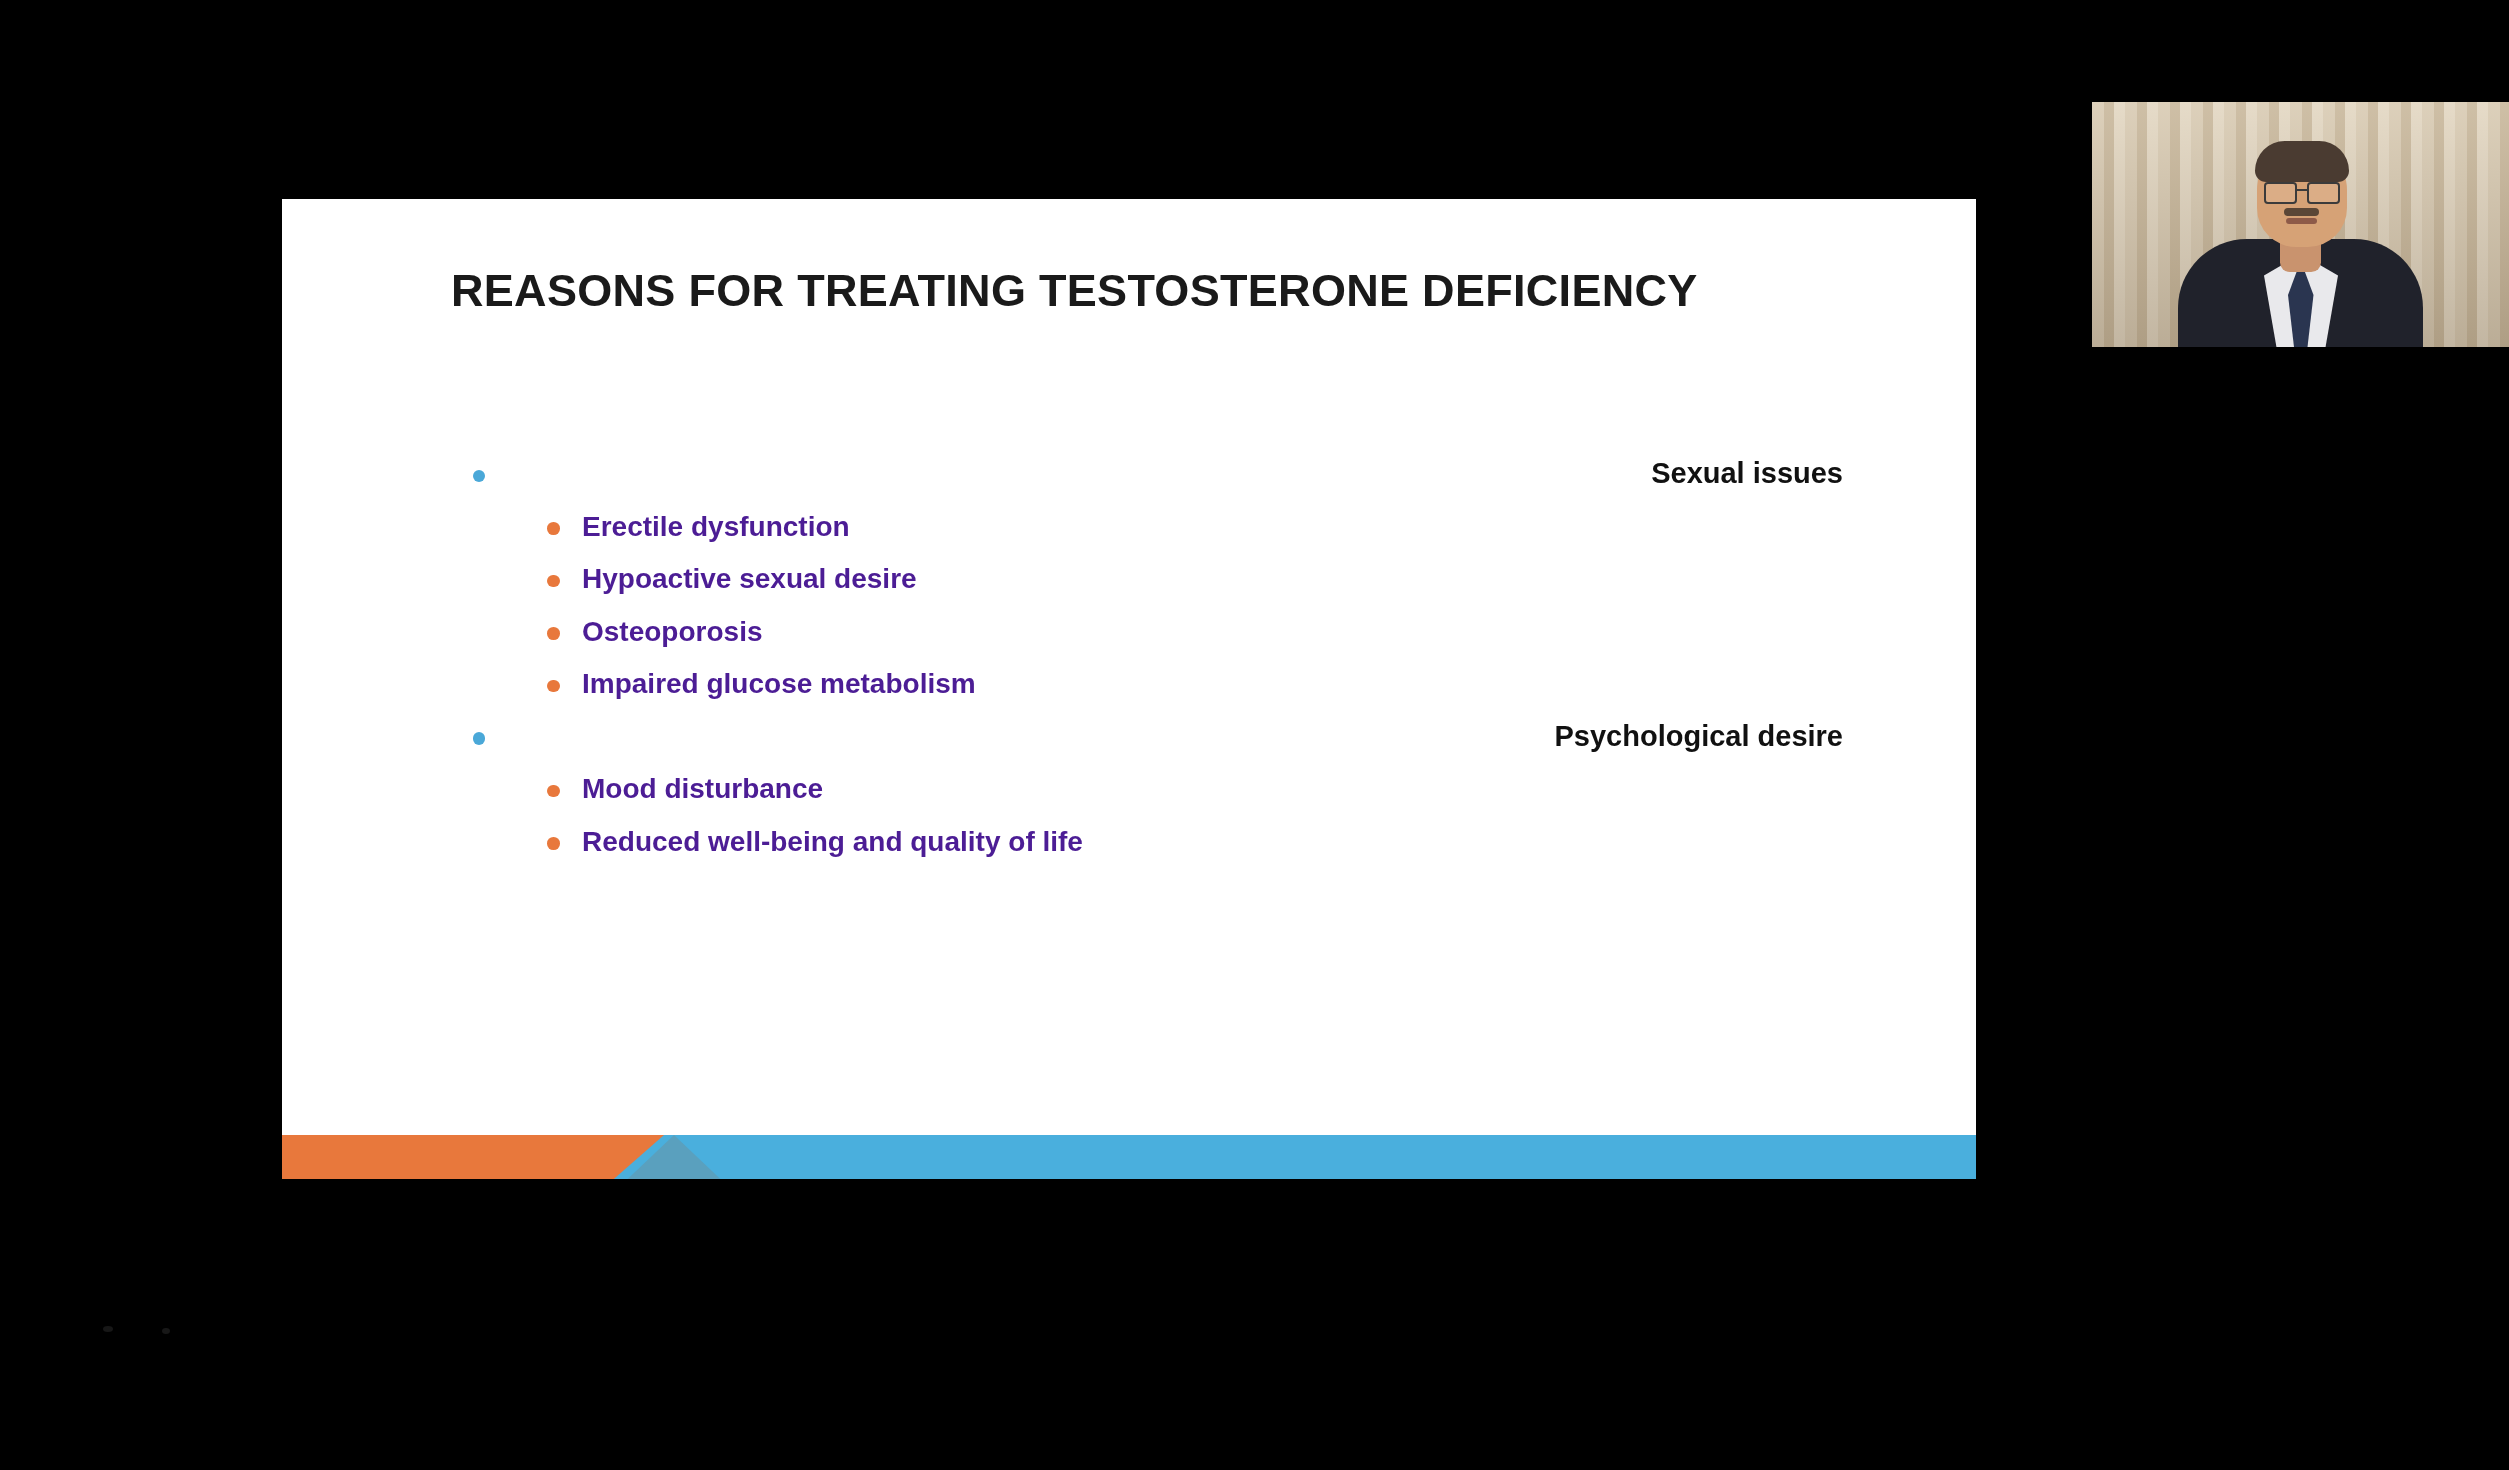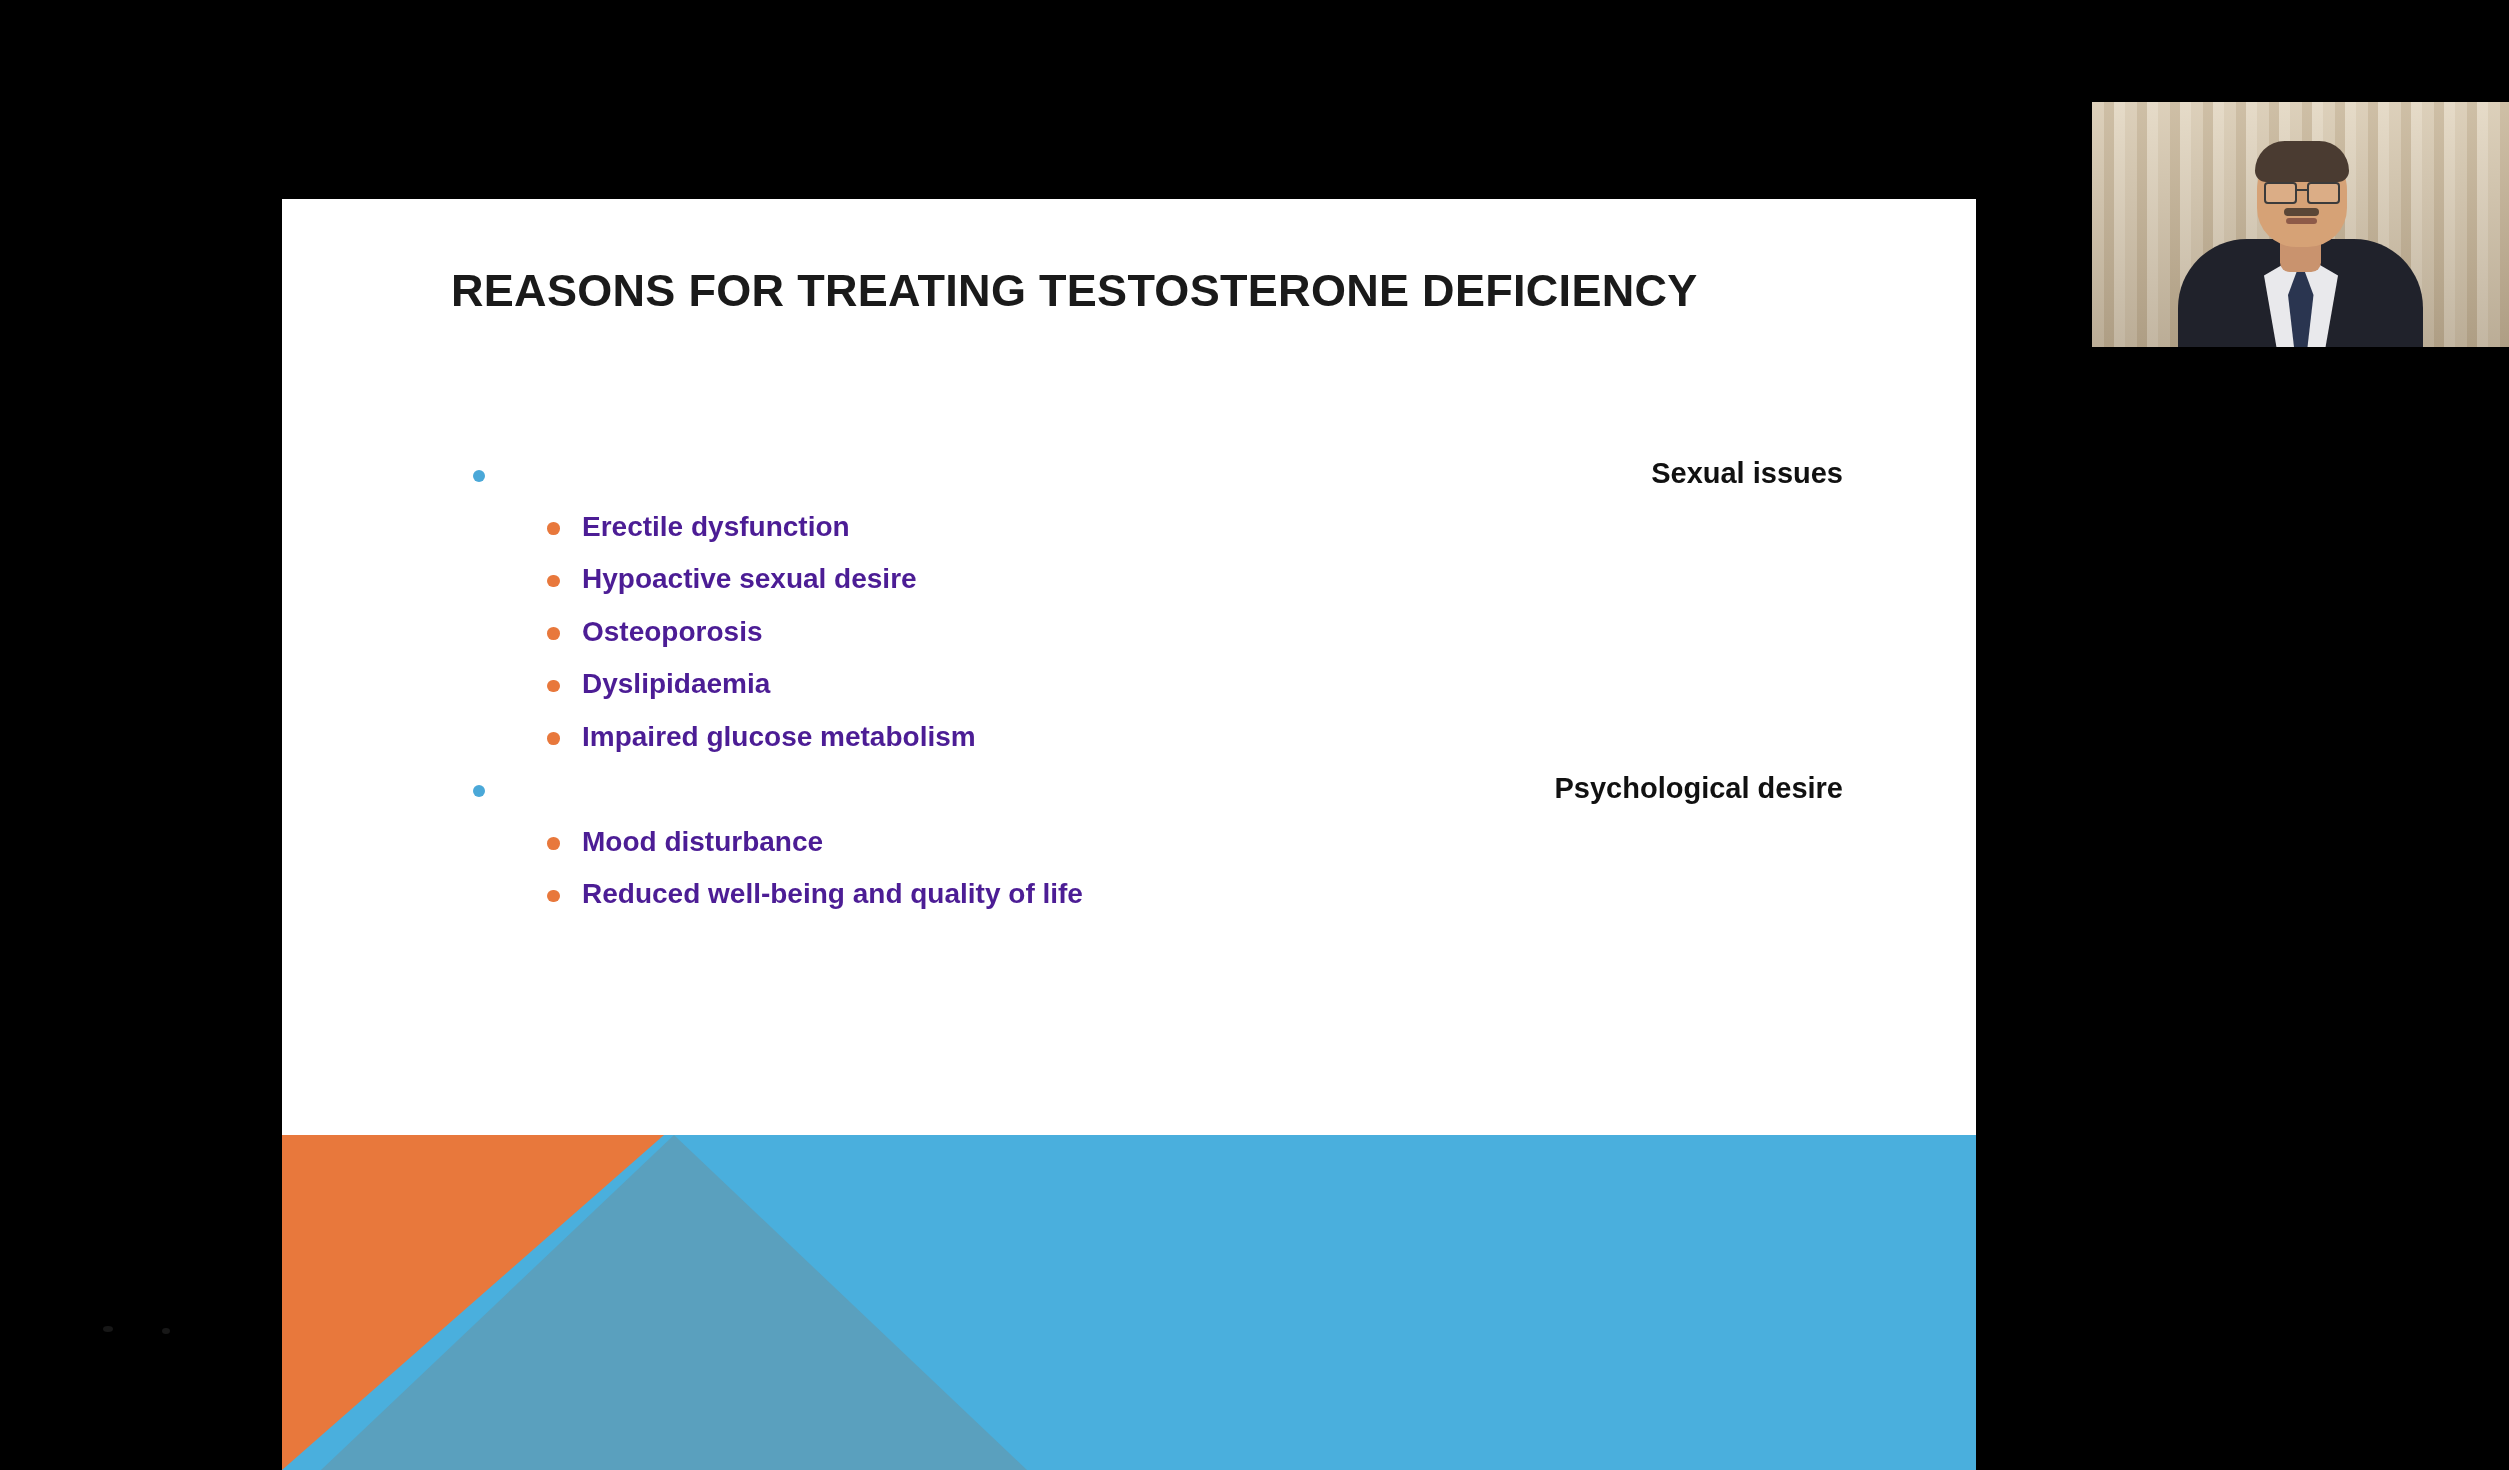--- a/index.html
+++ b/index.html
@@ -24,21 +24,21 @@
     height: 1470px;
     background: #000000;
   }
 
   
   #slide {
     position: absolute;
     left: 282px;
     top: 199px;
     width: 1694px;
-    height: 1271px;
+    height: 980px;
     background: #ffffff;
     overflow: hidden;
   }
 
   #slide-body {
     position: absolute;
     left: 0;
     top: 0;
     right: 0;
     height: 936px;
@@ -297,24 +297,20 @@
           <div class="lvl2">
             <span class="dot"></span>
             <span>Hypoactive sexual desire</span>
           </div>
         </div>
 
         <div class="sub-group">
           <div class="lvl2">
             <span class="dot"></span>
             <span>Osteoporosis</span>
-          </div>
-          <div class="lvl2">
-            <span class="dot"></span>
-            <span>Dyslipidaemia</span>
           </div>
           <div class="lvl2">
             <span class="dot"></span>
             <span>Impaired glucose metabolism</span>
           </div>
         </div>
 
         <div class="lvl1">
           <span class="dot"></span>
           <span>Psychological desire</span>

